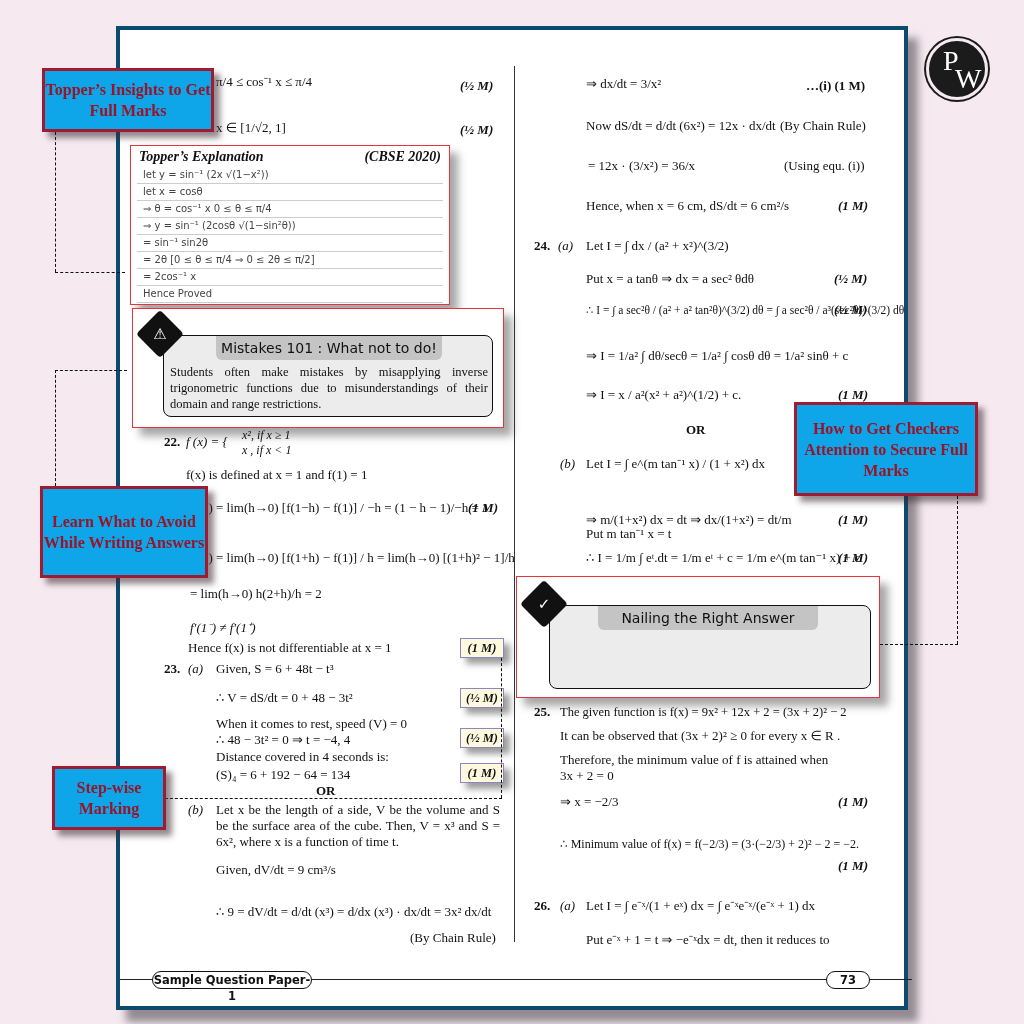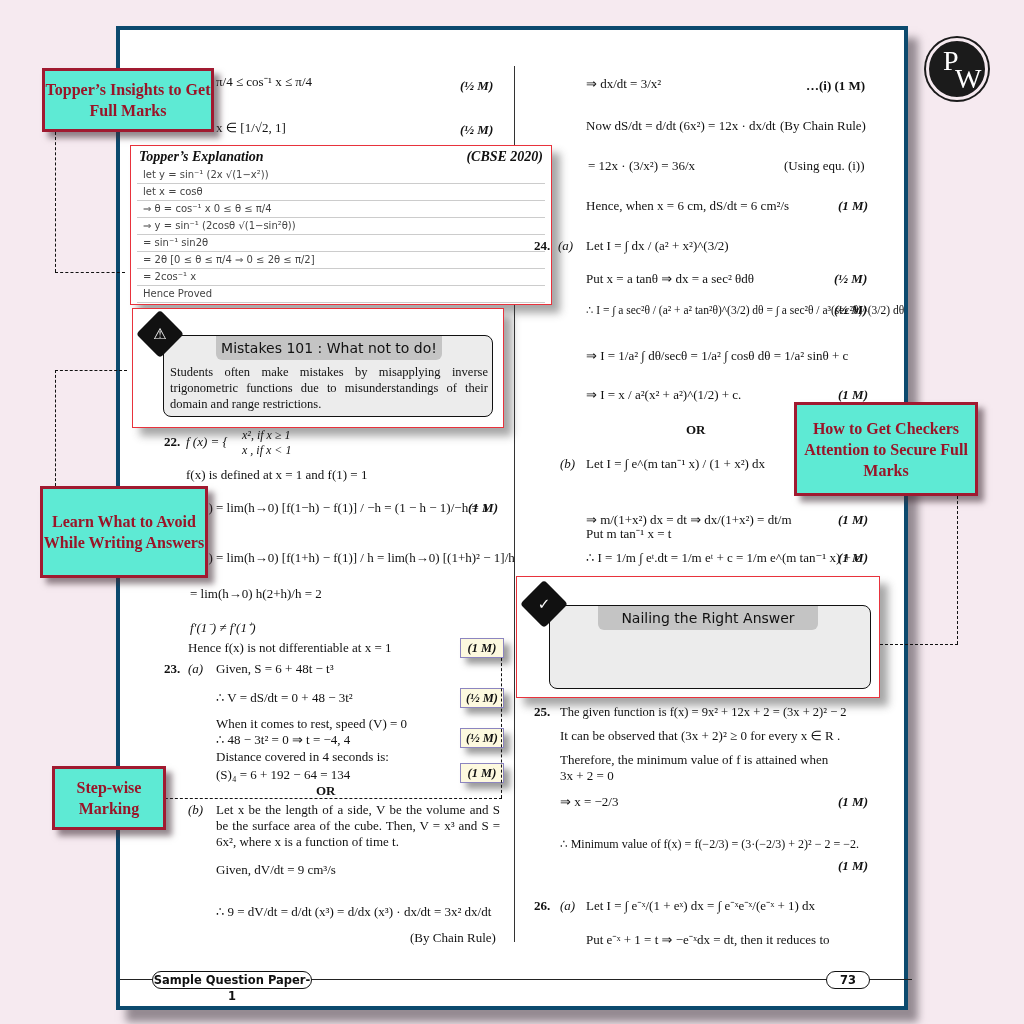--- a/index.html
+++ b/index.html
@@ -3,21 +3,21 @@
 <meta charset="utf-8">
 <style>
   * { box-sizing: border-box; margin: 0; padding: 0; }
   body { width: 1024px; height: 1024px; background: #f6eaf0; position: relative; overflow: hidden; font-family: "Liberation Serif", serif; color: #111; }
   .page { position: absolute; left: 116px; top: 26px; width: 792px; height: 984px; background: #fff; border: 4px solid #0c4a6e; box-shadow: 10px 12px 8px rgba(70,60,70,0.55); }
   .col-div { position: absolute; left: 510px; top: 60px; width: 1px; height: 880px; background: #333; }
   .t { position: absolute; font-size: 13px; line-height: 16px; white-space: nowrap; }
   .mk { position: absolute; font-size: 13px; font-weight: bold; font-style: italic; white-space: nowrap; }
   .i { font-style: italic; }
   .b { font-weight: bold; }
-  .callout { position: absolute; background: #5eead4; border: 3px solid #a01a30; color: #9a1428; font-weight: bold; font-size: 16px; line-height: 21px; text-align: center; display: flex; align-items: center; justify-content: center; box-shadow: 6px 6px 6px rgba(60,40,50,0.55); font-family: "Liberation Serif", serif; }
+  .callout { position: absolute; background: #0ea5e9; border: 3px solid #a01a30; color: #9a1428; font-weight: bold; font-size: 16px; line-height: 21px; text-align: center; display: flex; align-items: center; justify-content: center; box-shadow: 6px 6px 6px rgba(60,40,50,0.55); font-family: "Liberation Serif", serif; }
   .dash-v { position: absolute; border-left: 1.5px dashed #111; width: 0; }
   .dash-h { position: absolute; border-top: 1.5px dashed #111; height: 0; }
   .redbox { position: absolute; border: 1.5px solid #e8323c; background: #fff; box-shadow: 8px 8px 8px rgba(60,60,60,0.45); }
   .topper-head { position: absolute; left: 8px; top: 3px; right: 8px; display: flex; justify-content: space-between; font-weight: bold; font-style: italic; font-size: 14px; }
   .hw-line { position: absolute; left: 6px; right: 6px; border-bottom: 1px solid #ccc; height: 19px; font-family: "DejaVu Sans", sans-serif; font-size: 10px; color: #444; padding-left: 6px; line-height: 19px; white-space: nowrap; }
   .tipbox { position: absolute; background: #ececec; border: 1.5px solid #111; border-radius: 8px; }
   .tip-title { position: absolute; background: #c4c4c4; border-radius: 0 0 6px 6px; font-family: "DejaVu Sans", sans-serif; font-size: 14px; text-align: center; line-height: 24px; color: #111; }
   .tip-text { position: absolute; font-size: 12.5px; line-height: 16px; text-align: justify; }
   .diamond { position: absolute; width: 34px; height: 34px; background: #111; transform: rotate(45deg); border-radius: 4px; }
   .diamond-icon { position: absolute; color: #fff; font-size: 15px; font-weight: bold; text-align: center; line-height: 34px; width: 34px; height: 34px; font-family: "DejaVu Sans", sans-serif; }
@@ -32,21 +32,21 @@
 <body>
 
 <div class="page">
   <div class="col-div" style="left:394px; top:36px; height:876px;"></div>
 
   <div class="t" style="left:96px; top:44px;">π/4 ≤ cos⁻¹ x ≤ π/4</div>
   <div class="mk" style="left:340px; top:48px;">(½ M)</div>
   <div class="t" style="left:96px; top:90px;">x ∈ [1/√2, 1]</div>
   <div class="mk" style="left:340px; top:92px;">(½ M)</div>
 
-  <div class="redbox" style="left:10px; top:115px; width:422px; height:160px;">
+  <div class="redbox" style="left:10px; top:115px; width:320px; height:160px;">
     <div class="topper-head">
       <span>Topper’s Explanation</span>
       <span>(CBSE 2020)</span>
     </div>
     <div class="hw-line" style="top:19px;">let  y = sin⁻¹ (2x √(1−x²))</div>
     <div class="hw-line" style="top:36px;">        let x = cosθ</div>
     <div class="hw-line" style="top:53px;">            ⇒  θ = cos⁻¹ x          0 ≤ θ ≤ π/4</div>
     <div class="hw-line" style="top:70px;">  ⇒  y = sin⁻¹ (2cosθ √(1−sin²θ))</div>
     <div class="hw-line" style="top:87px;">      = sin⁻¹ sin2θ</div>
     <div class="hw-line" style="top:104px;">      = 2θ                          [0 ≤ θ ≤ π/4 ⇒ 0 ≤ 2θ ≤ π/2]</div>

